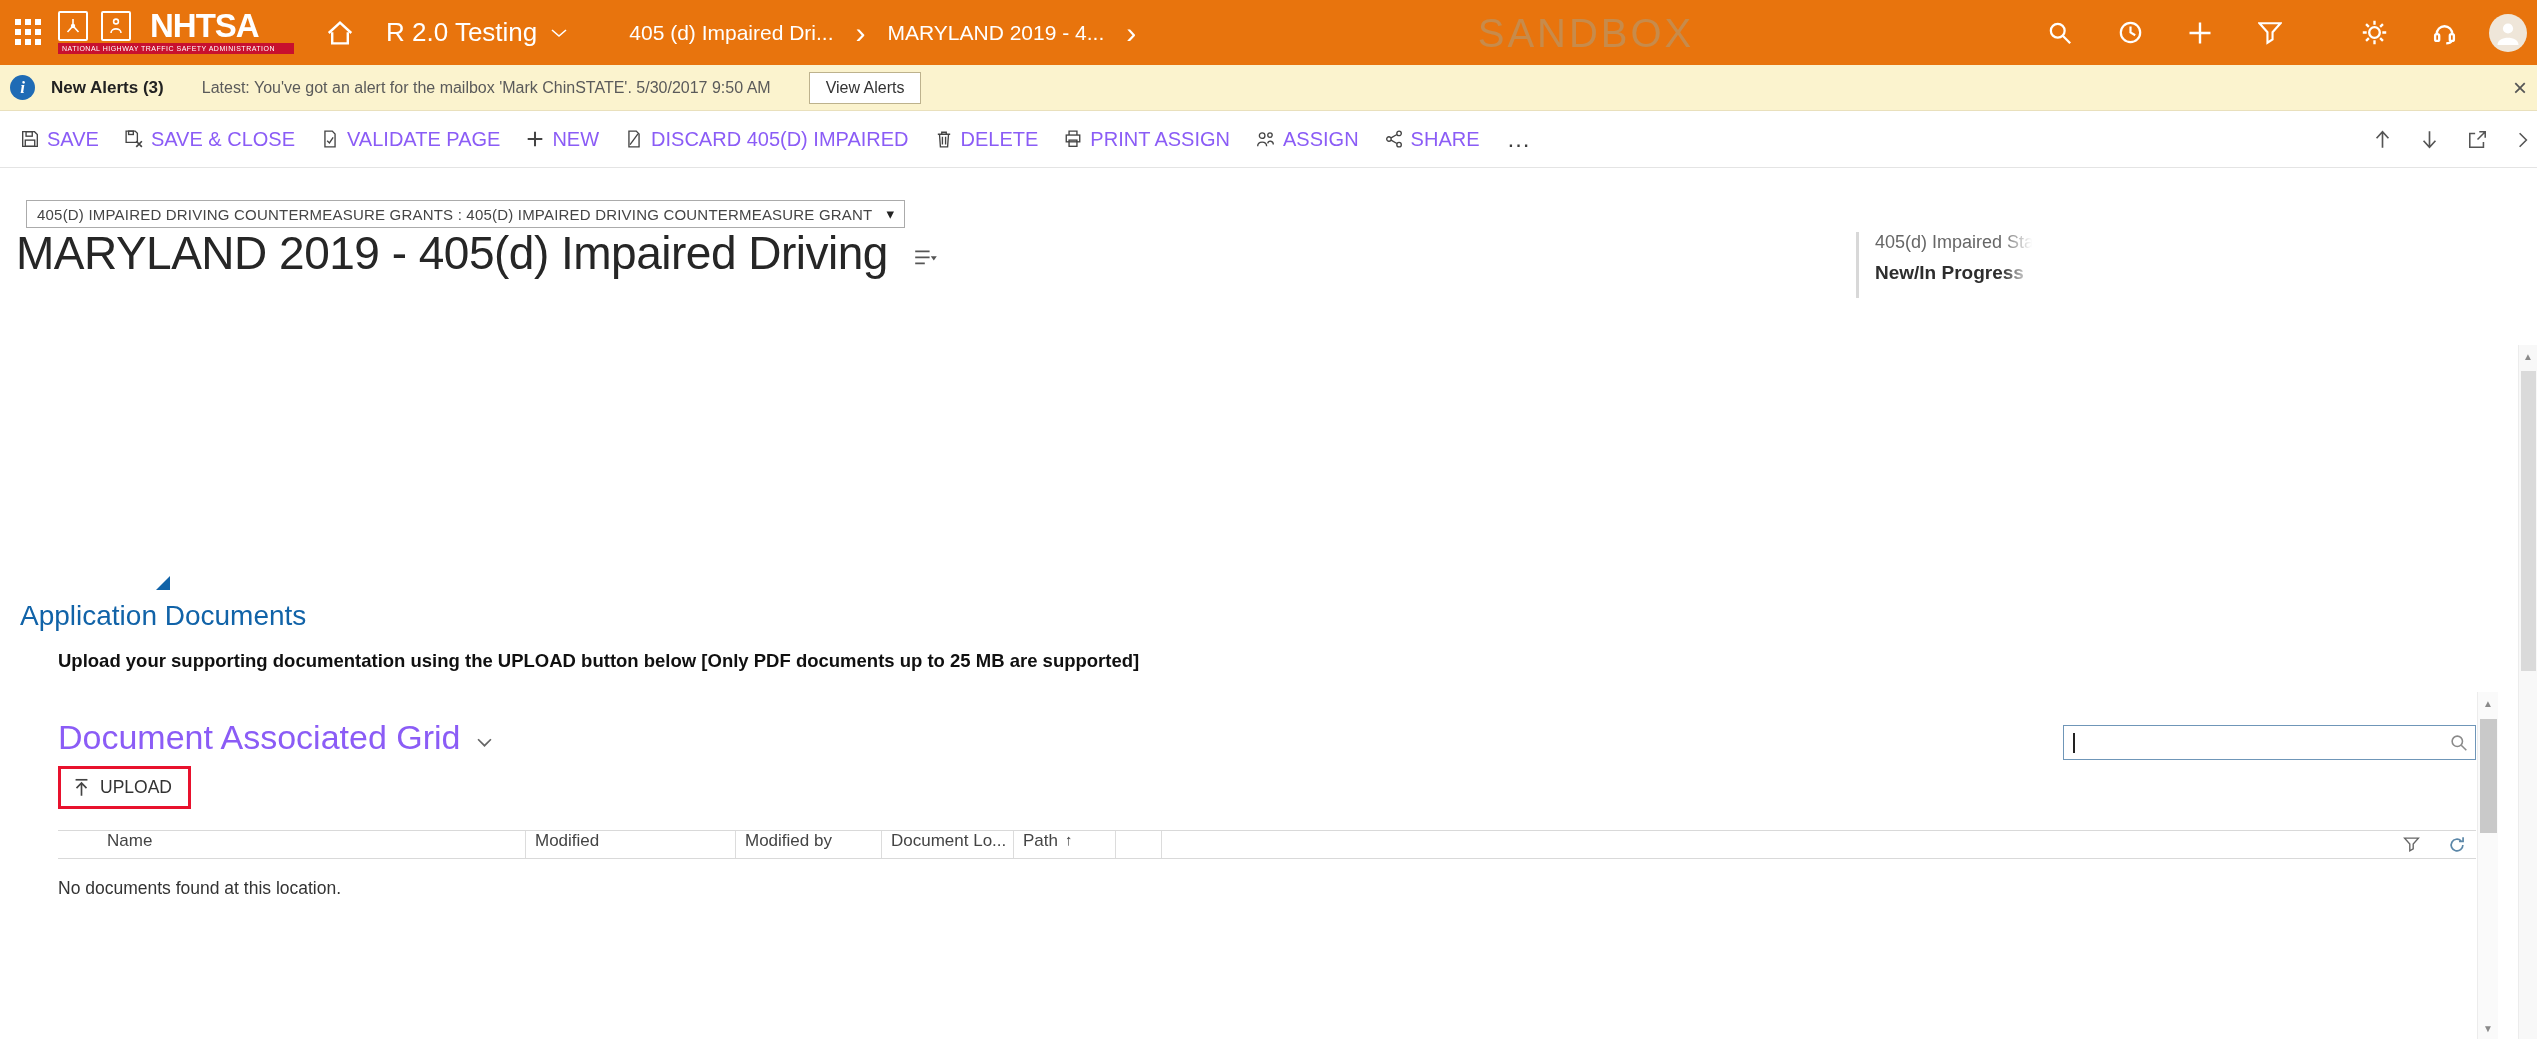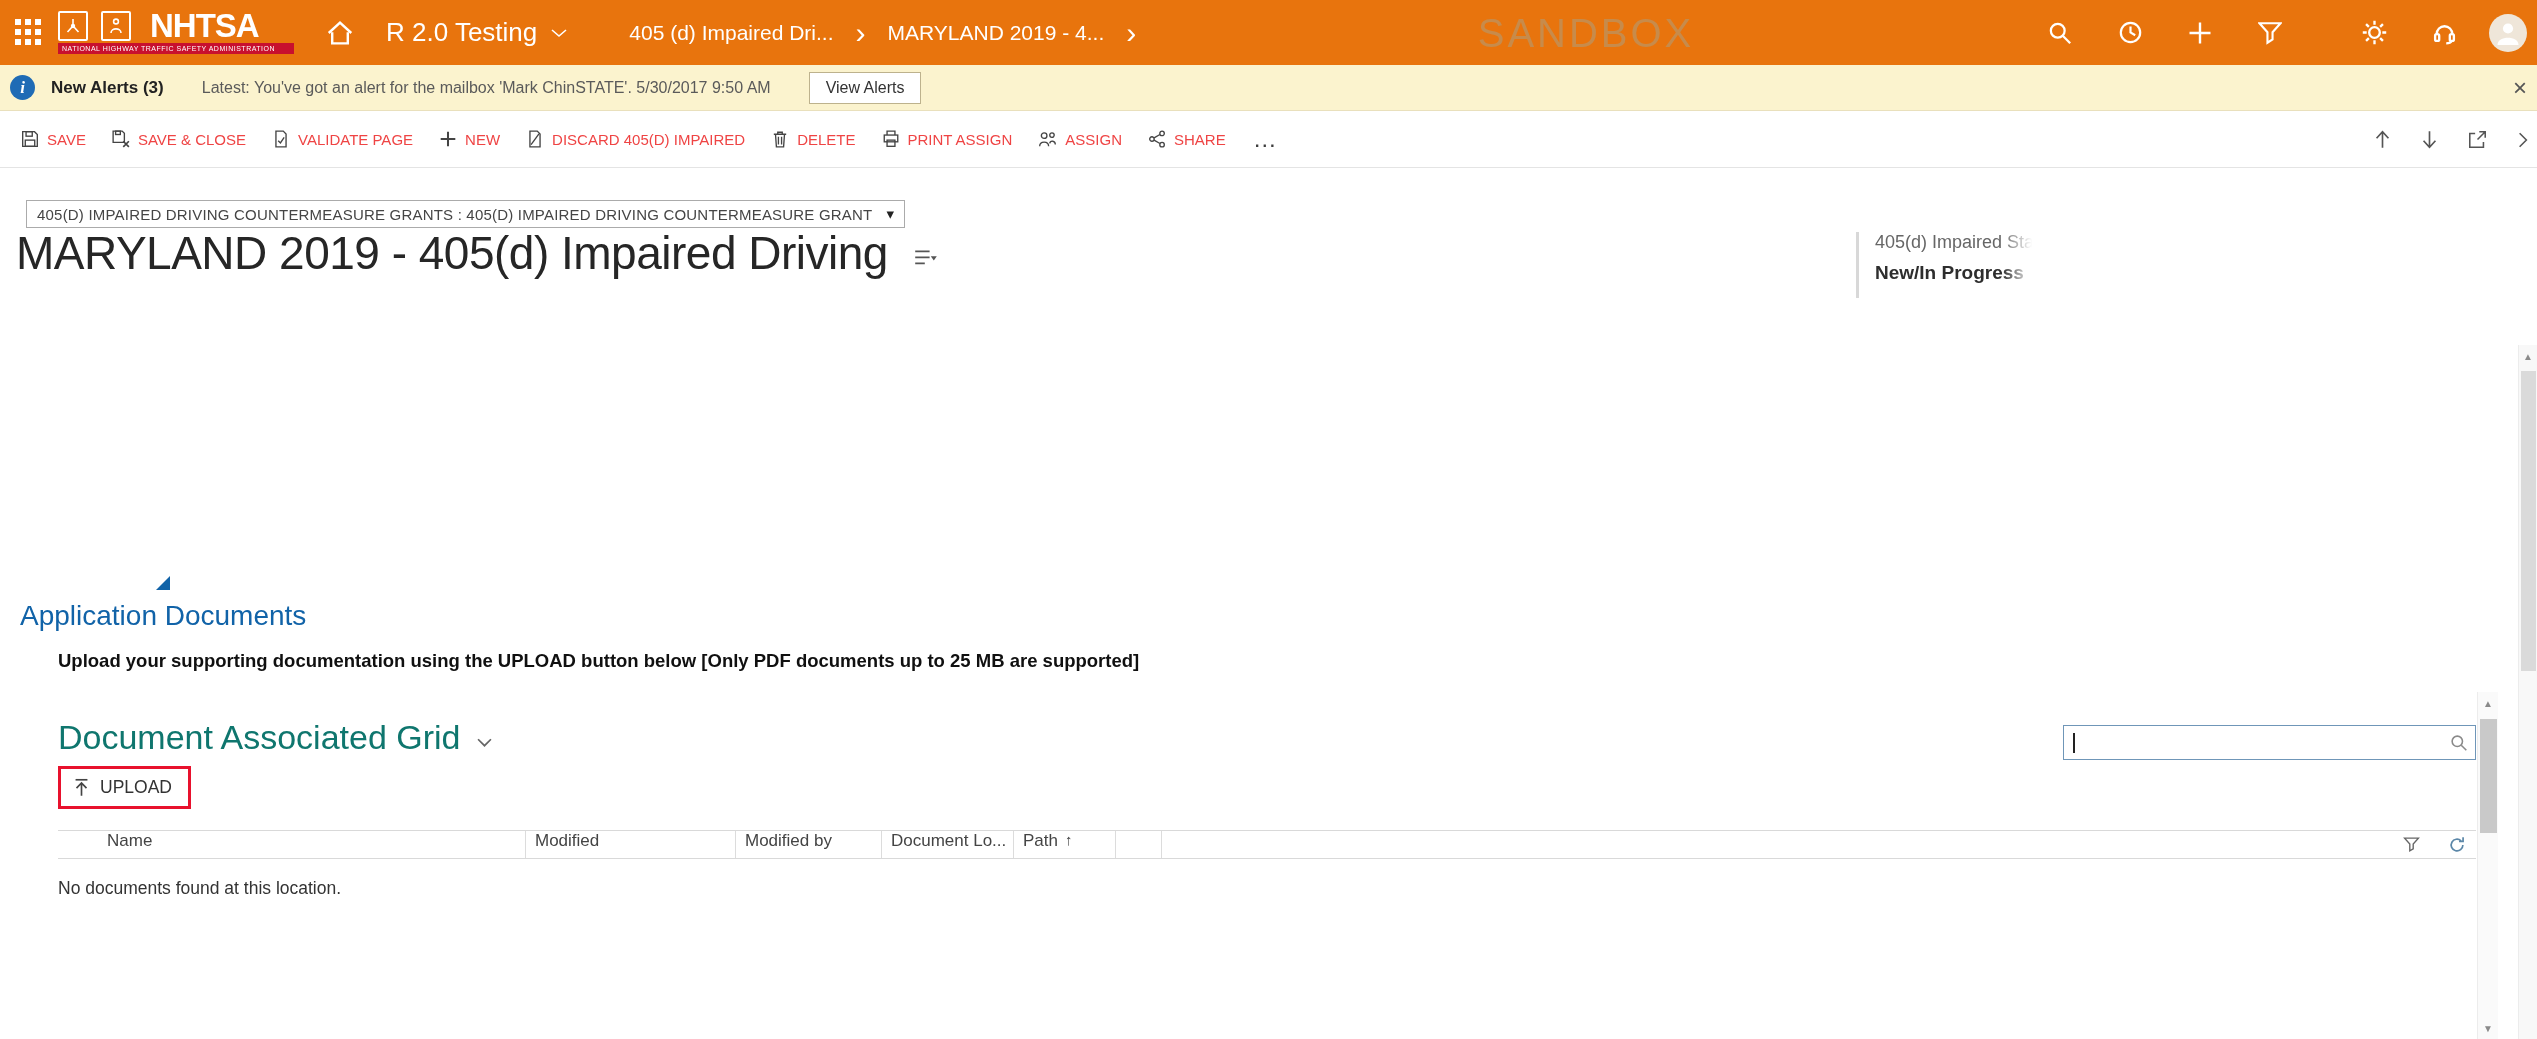--- a/index.html
+++ b/index.html
@@ -46,21 +46,21 @@
   .alert-latest { font-size:16px; color:#5a5a5a; margin-left:38px; white-space:nowrap; }
   .view-alerts { margin-left:38px; background:#fff; border:1px solid #BDB28D; color:#333;
                  font-size:16px; padding:6px 16px; cursor:pointer; white-space:nowrap; }
   .alert-close { position:absolute; right:10px; top:50%; transform:translateY(-50%); background:none;
                  border:none; font-size:24px; color:#555; cursor:pointer; line-height:1; }
 
   
   .cmdbar { position:absolute; top:111px; left:0; width:100%; height:57px; background:#fff;
             border-bottom:1px solid #E4E4E4; display:flex; align-items:center; padding-left:8px; }
   .cmd-btn { display:flex; align-items:center; gap:8px; background:none; border:none; cursor:pointer;
-             padding:16px 13px; height:57px; font-size:15px; color:#ef4444; white-space:nowrap; }
+             padding:16px 13px; height:57px; font-size:20px; color:#8b5cf6; white-space:nowrap; }
   .cmd-btn svg { flex:0 0 auto; }
   .cmd-more { font-size:24px; letter-spacing:2px; color:#3d3d3d; padding:0 14px; }
   .cmd-right { position:absolute; right:4px; top:0; height:57px; display:flex; align-items:center; gap:30px; padding-right:4px; }
   .cmd-nav-btn { background:none; border:none; cursor:pointer; color:#555; font-size:22px;
                  display:flex; align-items:center; }
 
   
   .content { position:absolute; top:168px; left:0; width:2537px; height:871px; background:#fff; }
 
   .record-selector { position:absolute; left:26px; top:32px; display:inline-flex; align-items:center;
@@ -79,21 +79,21 @@
   .status-label { font-size:18px; color:#666; white-space:nowrap; }
   .status-value { font-size:19px; font-weight:700; color:#2e2e2e; margin-top:9px; white-space:nowrap; }
 
   .section-header { position:absolute; left:20px; top:408px; display:flex; align-items:center; gap:10px;
                     cursor:pointer; background:none; border:none;flex-direction:column; }
   .section-title { font-size:28px; color:#1163A8; white-space:nowrap; }
 
   .instruction { position:absolute; left:58px; top:482px; font-size:18.5px; font-weight:700; color:#101010; }
 
   .grid-title-row { position:absolute; left:58px; top:550px; display:flex; align-items:center; gap:16px; }
-  .grid-title { font-size:34px; font-weight:300; color:#0f766e; white-space:nowrap; }
+  .grid-title { font-size:34px; font-weight:300; color:#8b5cf6; white-space:nowrap; }
 
   .search-box { position:absolute; left:2063px; top:557px; width:413px; height:35px;
                 border:1px solid #6F96B8; background:#fff; }
   .search-input { position:absolute; left:10px; top:2px; width:360px; height:29px; border:none;
                   outline:none; font-size:18px; color:#222; background:transparent; }
   .search-caret { position:absolute; left:9px; top:7px; width:2px; height:20px; background:#222;
                   animation:blink 1s steps(1) infinite; }
   @keyframes blink { 50% { opacity:0; } }
   .search-mag { position:absolute; right:7px; top:8px; }
 

